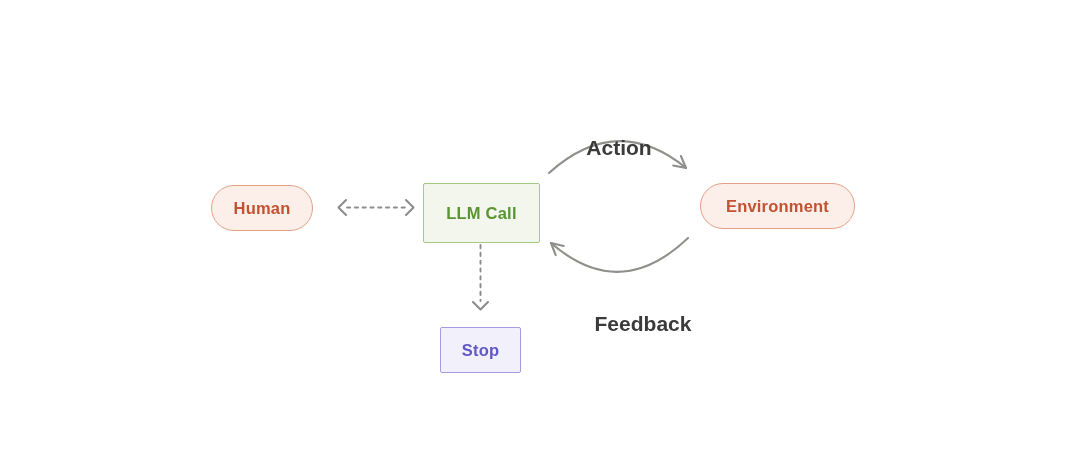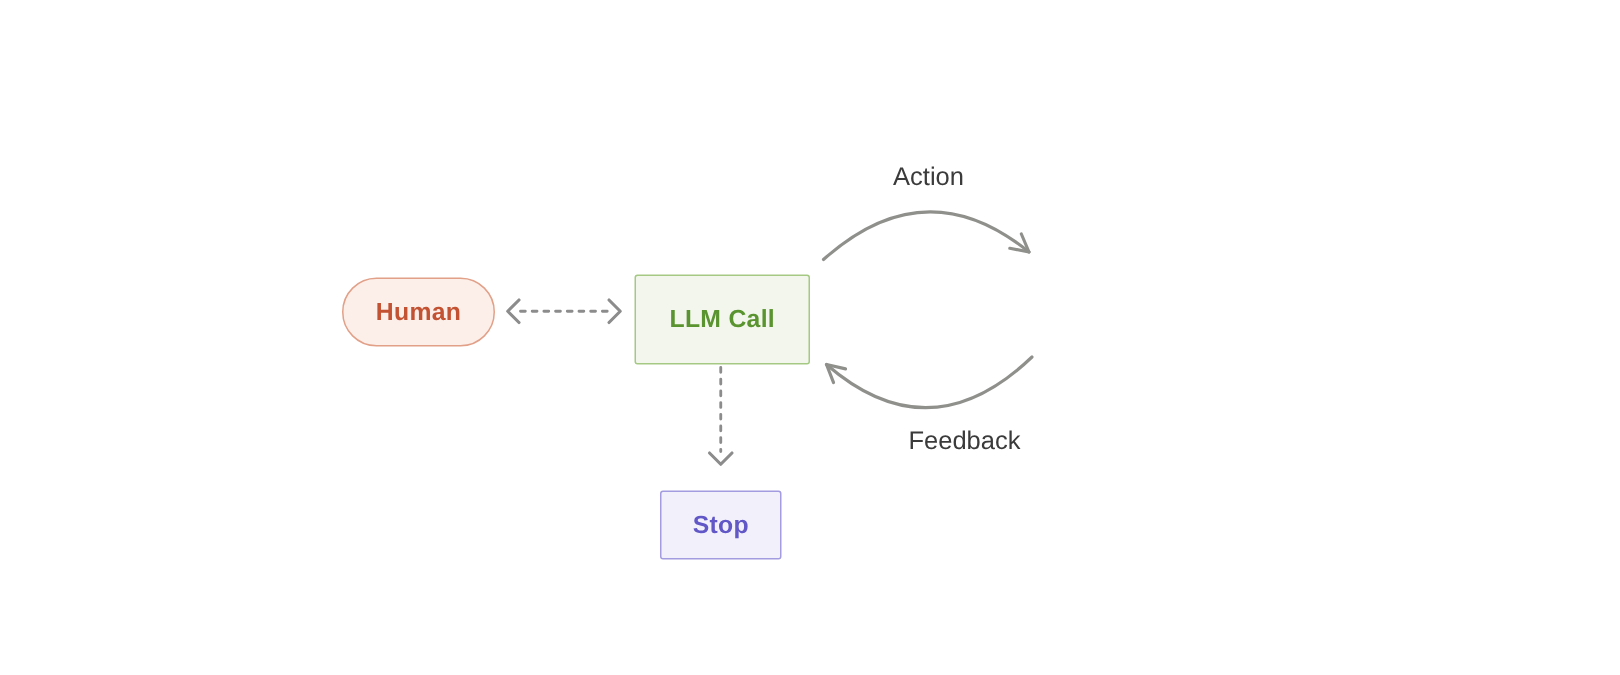--- a/index.html
+++ b/index.html
@@ -25,30 +25,31 @@
     align-items: center;
     justify-content: center;
     border: 1.5px solid transparent;
     box-sizing: border-box;
     font-weight: bold;
     font-size: 16.5px;
     letter-spacing: 0.2px;
   }
   .pill { border-radius: 23px; }
   .rect { border-radius: 2px; }
-  #human-node       { left: 228px; top: 185px; width: 102px; height: 46px; }
+  #human-node       { left: 211px; top: 185px; width: 102px; height: 46px; }
   #llm-call-node    { left: 423px; top: 183px; width: 117px; height: 60px; }
   #environment-node { left: 700px; top: 183px; width: 155px; height: 46px; }
   #stop-node        { left: 440px; top: 327px; width:  81px; height: 46px; }
   .edge-label {
     position: absolute;
     width: 140px;
     text-align: center;
-    font-size: 17px;
-    font-weight: normal;
+    font-size: 21px;
+    font-weight: bold;
+    margin-top: 28px;
   }
   #action-label   { left: 549px; top: 108px; }
   #feedback-label { left: 573px; top: 284px; }
 </style>
 </head>
 <body>
 
 <div class="canvas">
 
   <svg class="edges-layer" width="1080" height="450" viewBox="0 0 1080 450">
@@ -76,20 +77,23 @@
   </svg>
 
   <div class="node pill" id="human-node" style="background-color: rgb(252, 239, 233); border-color: rgb(226, 160, 136); color: rgb(194, 82, 50);">
     <span>Human</span>
   </div>
 
   <div class="node rect" id="llm-call-node" style="background-color: rgb(242, 246, 236); border-color: rgb(165, 201, 131); color: rgb(90, 148, 48);">
     <span>LLM Call</span>
   </div>
 
+  <div class="node pill" id="environment-node" style="background-color: rgb(252, 239, 233); border-color: rgb(226, 160, 136); color: rgb(194, 82, 50);">
+    <span>Environment</span>
+  </div>
 
   <div class="node rect" id="stop-node" style="background-color: rgb(242, 241, 251); border-color: rgb(163, 156, 224); color: rgb(97, 87, 198);">
     <span>Stop</span>
   </div>
 
   <div class="edge-label" id="action-label" style="color: rgb(59, 59, 59);">Action</div>
 
   <div class="edge-label" id="feedback-label" style="color: rgb(59, 59, 59);">Feedback</div>
 
 </div>

